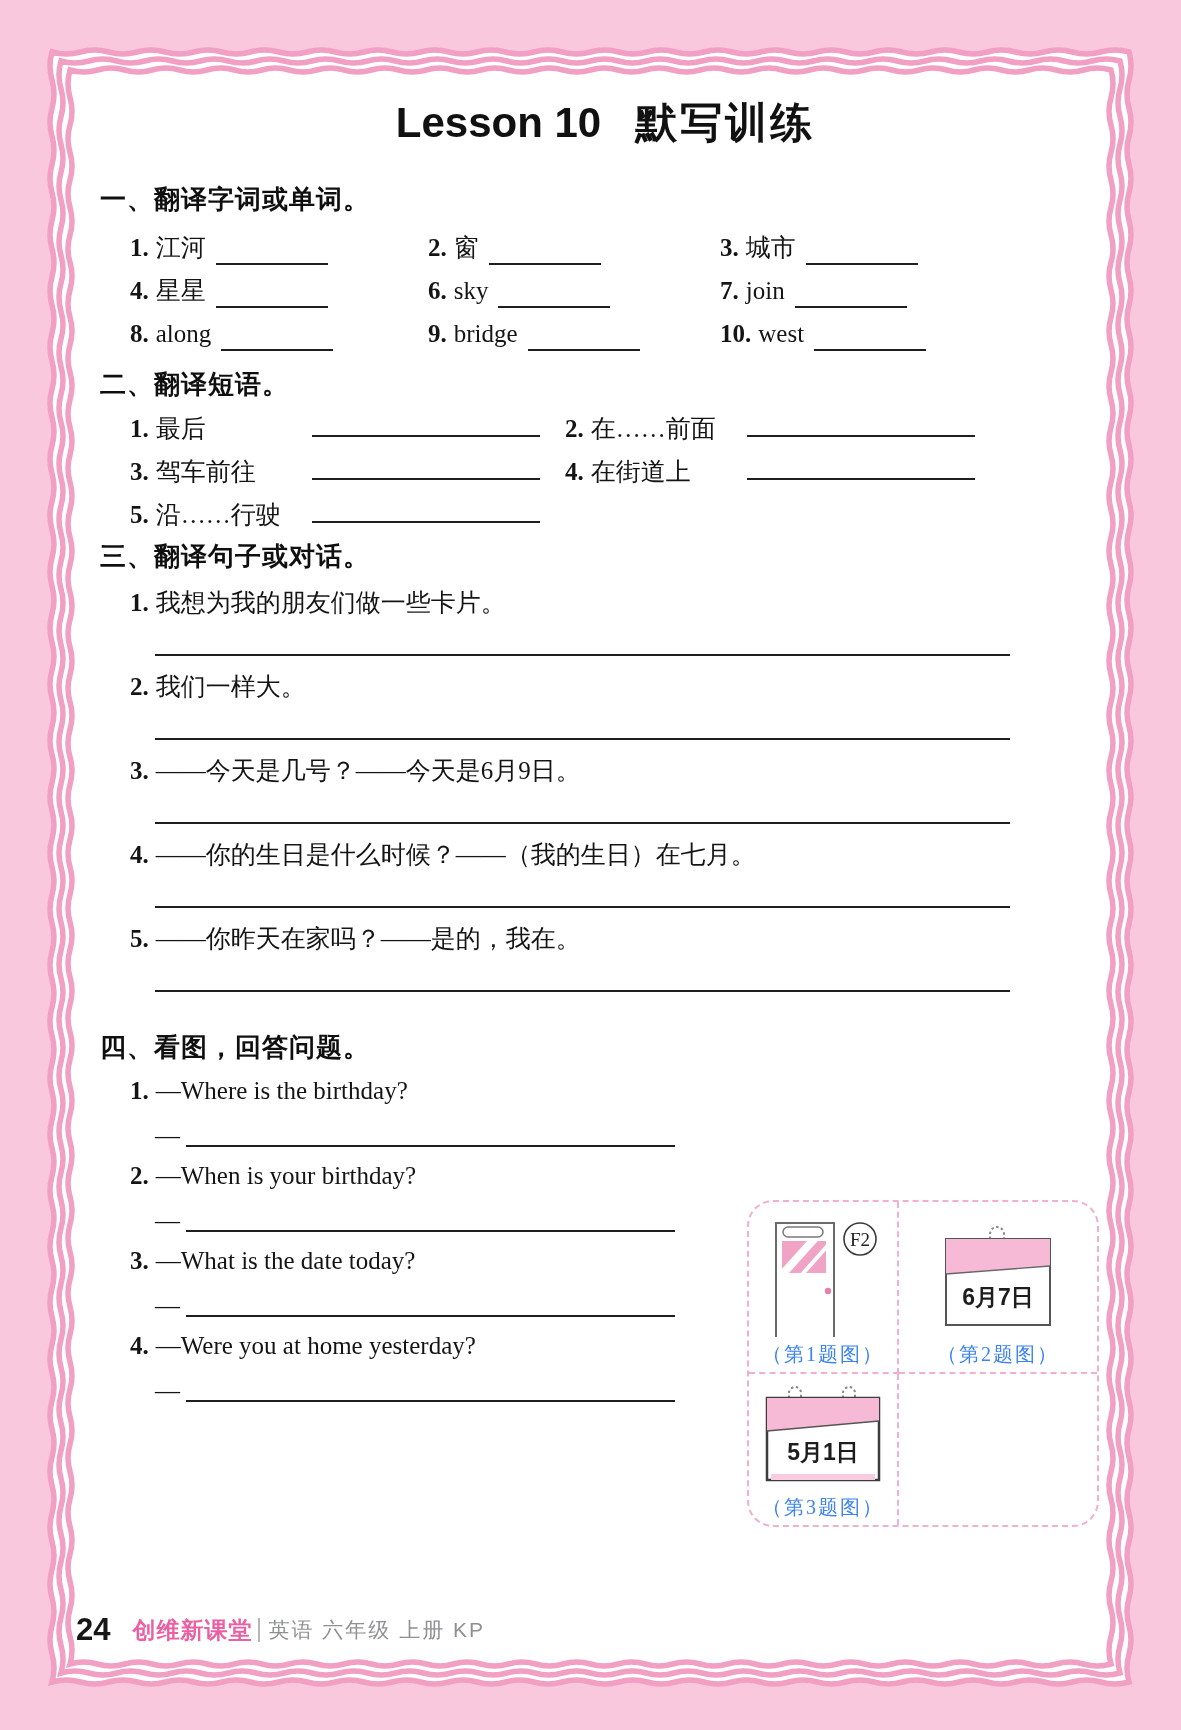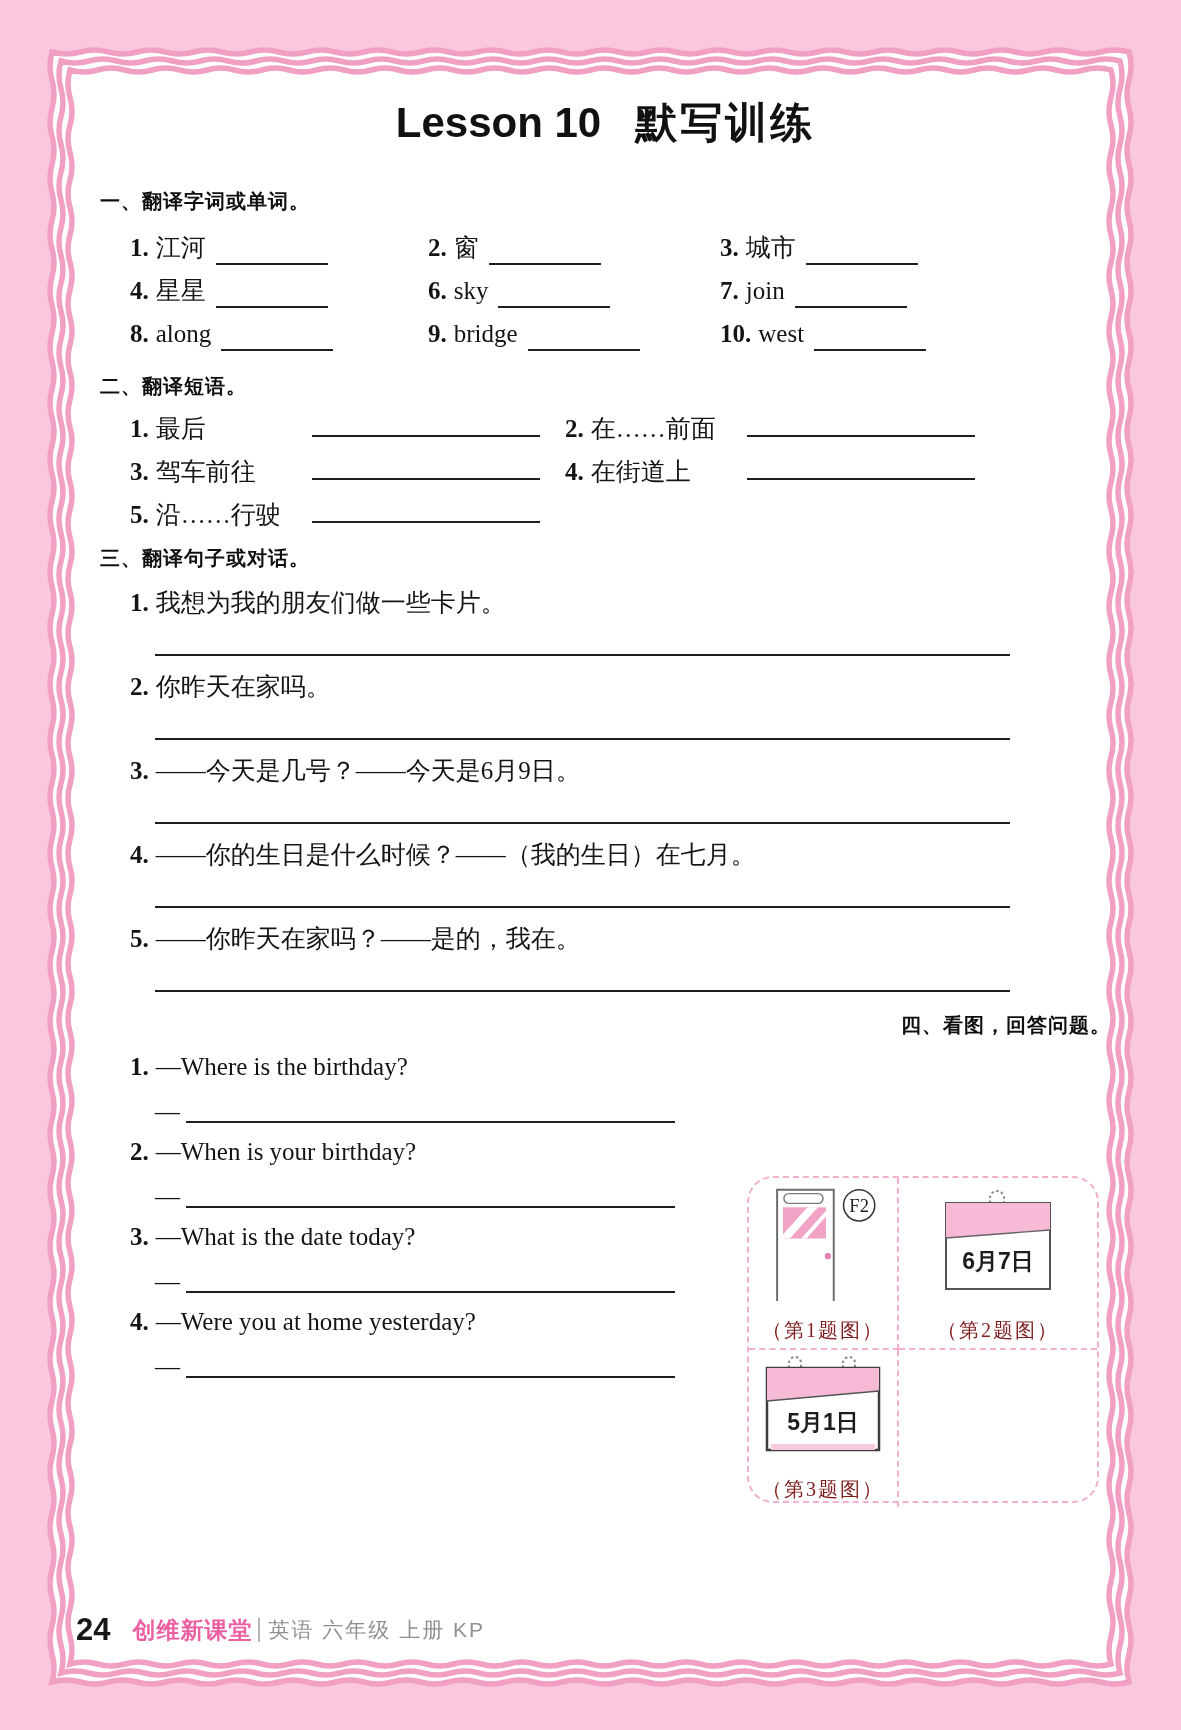--- a/index.html
+++ b/index.html
@@ -7,22 +7,22 @@
     position:relative;width:1181px;height:1730px;background:#f9c8dd;
     overflow:hidden;font-family:"Liberation Serif", serif;color:#141414;
   }
   #frame{position:absolute;left:0;top:0;z-index:0;}
   .wave-line{fill:none;stroke:#f19fc3;stroke-width:5.5;}
   .content{position:absolute;left:70px;top:70px;width:1041px;height:1594px;z-index:2;padding-left:30px;box-sizing:border-box;}
   
   .title{margin:28px 0 0 0;text-align:center;font-family:"Liberation Sans",sans-serif;font-weight:bold;font-size:42px;line-height:50px;color:#111;}
   .title .cn{margin-left:34px;letter-spacing:3px;}
   
-  .sec-h{font-family:Liberation Sans, sans-serif;font-weight:bold;font-size:20px;line-height:34px;color:#0f0f0f;letter-spacing:1px;}
-  .h1m{margin-top:36px;} .h2m{margin-top:9px;} .h3m{} .h4m{margin-top:16px;text-align:right;}
+  .sec-h{font-family:Liberation Mono, monospace;font-weight:bold;font-size:26px;line-height:34px;color:#0f0f0f;letter-spacing:1px;}
+  .h1m{margin-top:36px;} .h2m{margin-top:9px;} .h3m{} .h4m{margin-top:40px;}
   
   .num{font-weight:bold;margin-right:7px;}
   .blank{display:inline-block;height:22px;border-bottom:2px solid #1f1f1f;margin-left:10px;vertical-align:-9px;}
   .w112{width:112px;} .w230{width:228px;}
   
   .s1-grid{display:grid;grid-template-columns:298px 292px auto;margin-top:13px;padding-left:30px;font-size:25px;}
   .s1-item{height:43px;line-height:34px;}
   
   .s2-grid{display:grid;grid-template-columns:435px auto;margin-top:9px;padding-left:30px;font-size:25px;}
   .s2-item{height:43px;line-height:34px;display:flex;align-items:baseline;}
@@ -43,21 +43,21 @@
   
   .panel{
     position:absolute;top:168px;right:12px;width:352px;height:327px;box-sizing:border-box;
     border:2px dashed #f2afd0;border-radius:26px;display:grid;
     grid-template-columns:150px 1fr;grid-template-rows:172px 1fr;background:#fff;
   }
   .cell{display:flex;flex-direction:column;align-items:center;justify-content:flex-end;padding-bottom:4px;box-sizing:border-box;}
   .cell.c1{border-right:2px dashed #f2afd0;border-bottom:2px dashed #f2afd0;}
   .cell.c2{border-bottom:2px dashed #f2afd0;}
   .cell.c3{border-right:2px dashed #f2afd0;}
-  .cap{font-family:"Liberation Serif",serif;font-size:20px;color:#7f1d1d;letter-spacing:2px;margin-top:14px;}
+  .cap{font-family:"Liberation Serif",serif;font-size:20px;color:#3b82f6;letter-spacing:2px;margin-top:2px;}
   .cal-date{font-family:"Liberation Sans",sans-serif;font-weight:bold;font-size:23px;fill:#1d1d1d;}
   
   .footer{position:absolute;left:76px;top:1612px;z-index:2;display:flex;align-items:center;font-family:"Liberation Sans",sans-serif;}
   .pageno{font-size:31px;font-weight:800;color:#171717;}
   .brand{font-size:23px;font-weight:bold;color:#ec5fa2;margin-left:22px;letter-spacing:1px;}
   .fdiv{width:0;height:24px;border-left:2px solid #b5b5b5;margin:0 8px 0 6px;}
   .meta{font-size:21px;color:#8f9094;letter-spacing:2px;}
 </style>
 </head>
 <body>
@@ -114,21 +114,21 @@
         </div>
     </div>
 
     <div class="sec-h h3m">三、翻译句子或对话。</div>
     <div class="s3-wrap">
       <div class="s3-block">
           <div class="s3-sentence"><b class="num">1.</b><span>我想为我的朋友们做一些卡片。</span></div>
           <div class="s3-line"></div>
         </div>
       <div class="s3-block">
-          <div class="s3-sentence"><b class="num">2.</b><span>你昨天在家吗。</span></div>
+          <div class="s3-sentence"><b class="num">2.</b><span>我们一样大。</span></div>
           <div class="s3-line"></div>
         </div>
       <div class="s3-block">
           <div class="s3-sentence"><b class="num">3.</b><span>——今天是几号？——今天是6月9日。</span></div>
           <div class="s3-line"></div>
         </div>
       <div class="s3-block">
           <div class="s3-sentence"><b class="num">4.</b><span>——你的生日是什么时候？——（我的生日）在七月。</span></div>
           <div class="s3-line"></div>
         </div>

